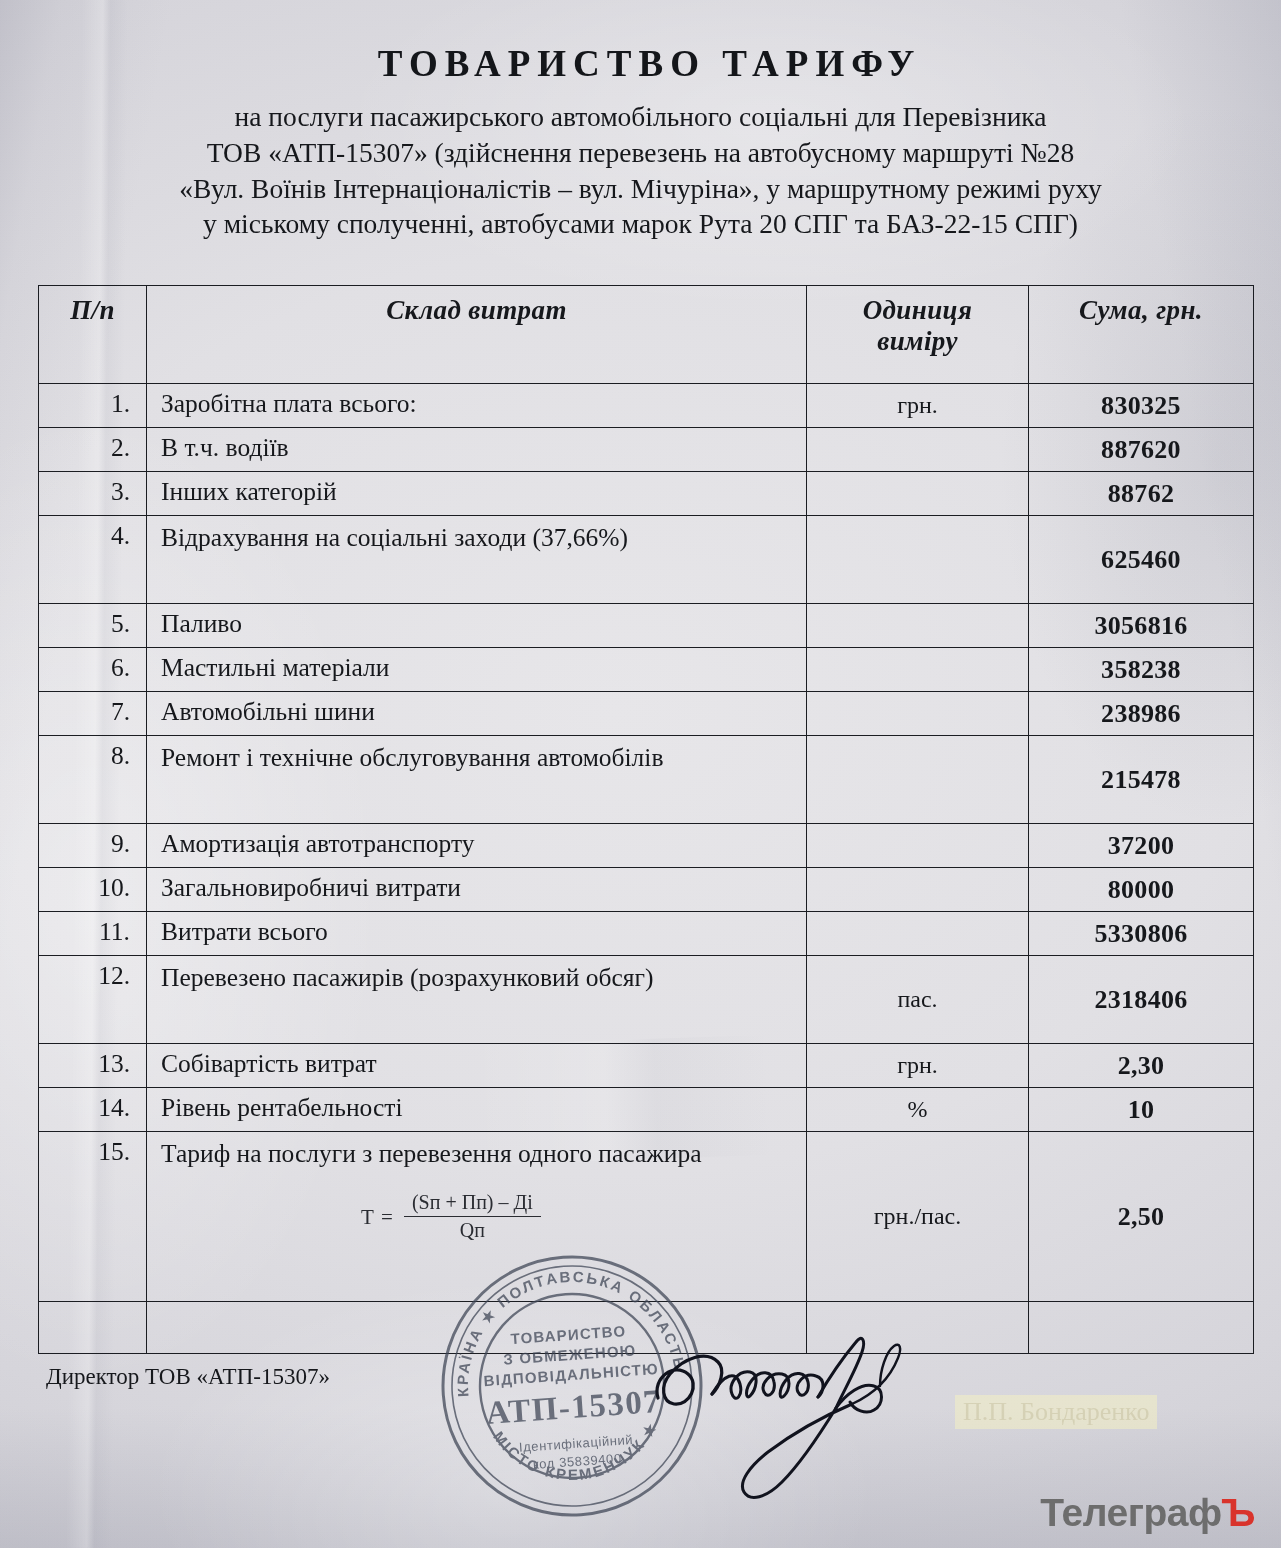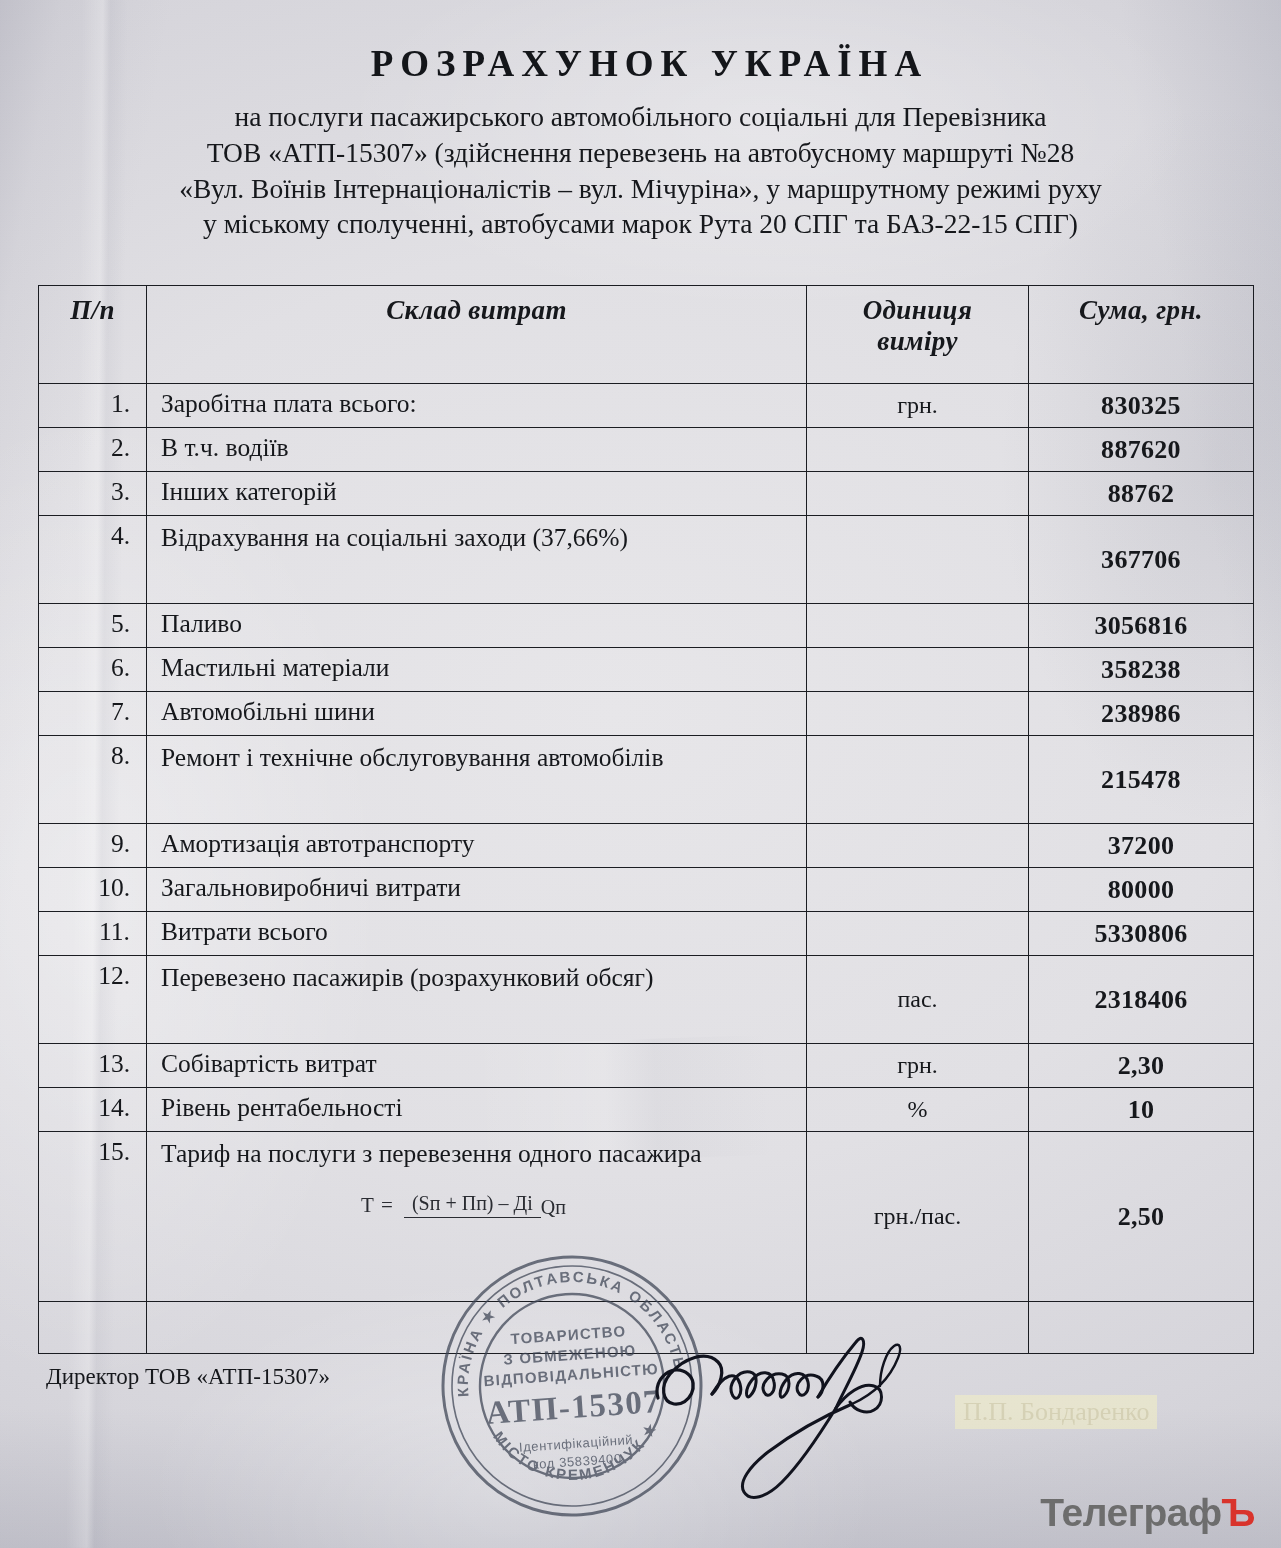--- a/index.html
+++ b/index.html
@@ -127,21 +127,21 @@
     padding-left: 200px;
     display: flex;
     align-items: center;
     font-size: 21px;
     font-family: "Liberation Serif", serif;
     color: #2a2c32;
   }
   .formula .lhs { margin-right: 10px; font-size: 21px; letter-spacing: 1px; }
   .formula .frac {
     display: inline-flex;
-    flex-direction: row;
+    flex-direction: column;
     align-items: center;
     line-height: 1.05;
   }
   .formula .num {
     padding: 0 8px 3px 8px;
     border-bottom: 1.6px solid #2a2c32;
     font-size: 20px;
     white-space: nowrap;
   }
   .formula .den { padding-top: 3px; font-size: 20px; }
@@ -226,21 +226,21 @@
 <body>
 
 <div id="page">
 
   <div id="paper-tint-a"></div>
   <div id="paper-tint-b"></div>
   <div class="crease" id="crease-1"></div>
   <div class="crease" id="crease-2"></div>
 
   <div id="doc-header">
-    <div id="doc-title">РОЗРАХУНОК УКРАЇНА</div>
+    <div id="doc-title">ТОВАРИСТВО ТАРИФУ</div>
     <div id="doc-subtitle">
       <span class="sline">на послуги пасажирського автомобільного соціальні для Перевізника</span>
       <span class="sline">ТОВ «АТП-15307» (здійснення перевезень на автобусному маршруті №28</span>
       <span class="sline">«Вул. Воїнів Інтернаціоналістів – вул. Мічуріна», у маршрутному режимі руху</span>
       <span class="sline">у міському сполученні, автобусами марок Рута 20 СПГ та БАЗ-22-15 СПГ)</span>
     </div>
   </div>
 
   <div id="cost-table-wrap">
     <table class="cost-table">
@@ -277,21 +277,21 @@
           <tr style="height: 44px;">
             <td class="c-no">3.</td>
             <td class="c-desc">Інших категорій</td>
             <td class="c-unit"></td>
             <td class="c-sum">88762</td>
           </tr>
           <tr class="r-tall" style="height: 88px;">
             <td class="c-no">4.</td>
             <td class="c-desc">Відрахування на соціальні заходи (37,66%)</td>
             <td class="c-unit"></td>
-            <td class="c-sum">367706</td>
+            <td class="c-sum">625460</td>
           </tr>
           <tr style="height: 44px;">
             <td class="c-no">5.</td>
             <td class="c-desc">Паливо</td>
             <td class="c-unit"></td>
             <td class="c-sum">3056816</td>
           </tr>
           <tr style="height: 44px;">
             <td class="c-no">6.</td>
             <td class="c-desc">Мастильні матеріали</td>

